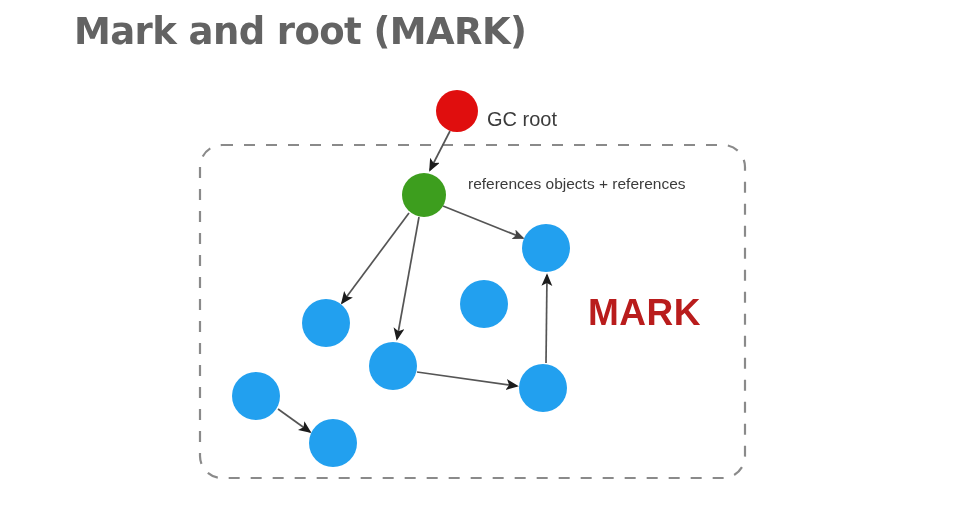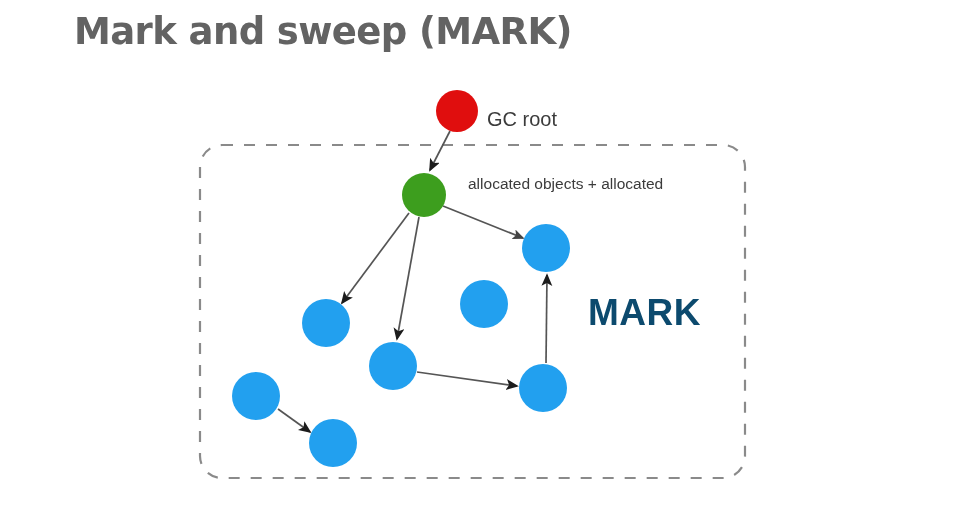--- a/index.html
+++ b/index.html
@@ -54,30 +54,30 @@
   #label-allocated {
     left: 468px;
     top: 175px;
     font-size: 15.5px;
   }
   #label-mark {
     left: 588px;
     top: 292px;
     font-size: 37px;
     font-weight: bold;
-    color: #0c4a6e;
+    color: #b91c1c;
     letter-spacing: 0.5px;
   }
 </style>
 </head>
 <body>
 
 <div id="slide">
 
-  <div id="slide-title">Mark and sweep (MARK)</div>
+  <div id="slide-title">Mark and root (MARK)</div>
 
   <svg id="diagram" viewBox="0 0 972 514" xmlns="http://www.w3.org/2000/svg">
 
     <defs>
       <marker id="arrowhead" markerWidth="7" markerHeight="7" refX="6" refY="3" orient="auto" markerUnits="strokeWidth">
         <path d="M0,0 L7,3 L0,6 L1.6,3 Z" fill="#444444"></path>
       </marker>
       <marker id="arrowhead-dark" markerWidth="7.5" markerHeight="7.5" refX="6.4" refY="3.2" orient="auto" markerUnits="strokeWidth">
         <path d="M0,0 L7.5,3.2 L0,6.4 L1.7,3.2 Z" fill="#1c1c1c"></path>
       </marker>
@@ -117,17 +117,17 @@
       <circle cx="543" cy="388" r="24" fill="#22a0ef"></circle>
 
       <circle cx="256" cy="396" r="24" fill="#22a0ef"></circle>
 
       <circle cx="333" cy="443" r="24" fill="#22a0ef"></circle>
     </g>
   </svg>
 
   <div class="diagram-label" id="label-gc-root">GC root</div>
 
-  <div class="diagram-label" id="label-allocated">allocated objects + allocated</div>
+  <div class="diagram-label" id="label-allocated">references objects + references</div>
 
   <div class="diagram-label" id="label-mark">MARK</div>
 
 </div>
 
 </body></html>

